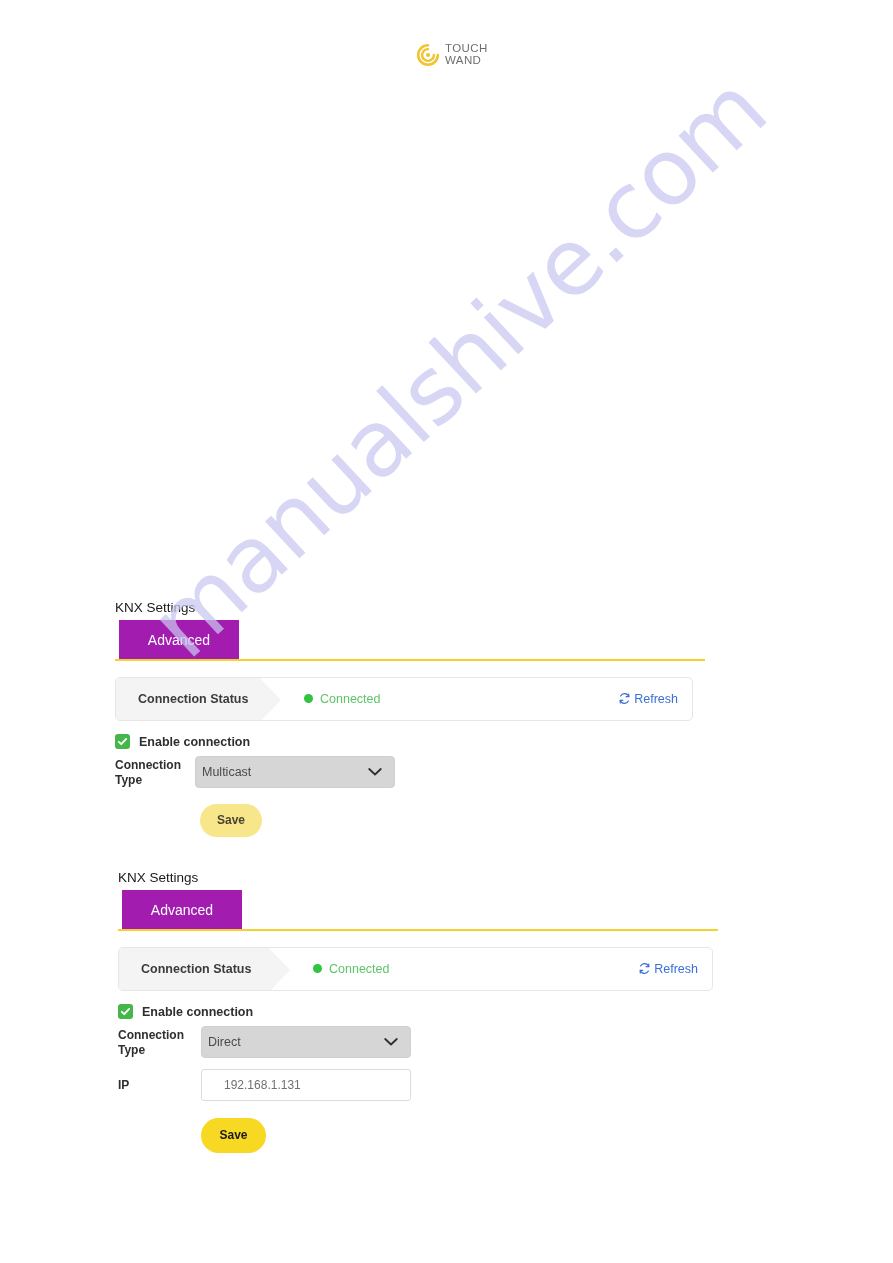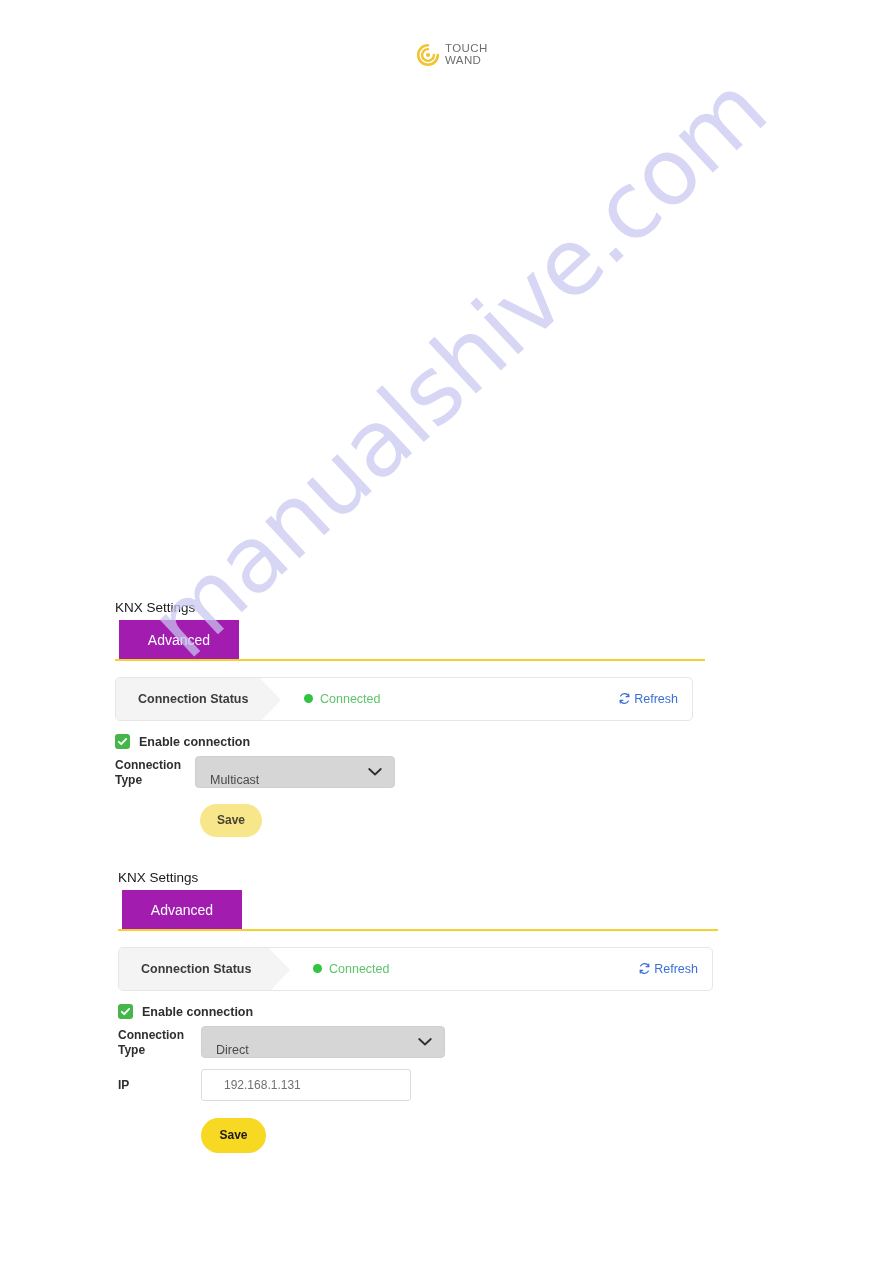--- a/index.html
+++ b/index.html
@@ -212,22 +212,22 @@
     flex: none;
   }
   .select-box {
     position: relative;
     height: 32px;
     background: #d6d6d6;
     border: 1px solid #cfcfcf;
     border-radius: 4px;
     box-sizing: border-box;
     display: flex;
-    align-items: flex-end;
-    padding: 0 14px;
+    align-items: center;
+    padding: 0 6px;
     cursor: pointer;
   }
   .select-value {
     font-size: 12.5px;
     color: #4a4a4a;
   }
   .select-caret {
     position: absolute;
     right: 12px;
     top: 50%;
@@ -273,21 +273,21 @@
   #section-1 .select-box { width: 200px; }
   #section-1 .save-btn { width: 62px; height: 33px; margin: 16px 0 0 85px; }
 
   
   #section-2 { left: 118px; top: 871px; width: 600px; }
   #section-2 .tab { width: 120px; }
   #section-2 .tab-underline { width: 600px; }
   #section-2 .status-card { width: 595px; }
   #section-2 .status-chip { width: 150px; }
   #section-2 .field-label { width: 83px; }
-  #section-2 .select-box { width: 244px; }
+  #section-2 .select-box { width: 210px; }
   #section-2 .text-input { width: 210px; margin-left: 83px; }
   #section-2 .input-row { margin-top: 11px; display: flex; align-items: center; }
   #section-2 .input-row .field-label { padding-top: 0; line-height: 32px; }
   #section-2 .text-input { margin-left: 0; }
   #section-2 .save-btn { width: 65px; height: 35px; margin: 17px 0 0 83px; }
 </style>
 </head>
 <body>
 
 <div id="logo">

